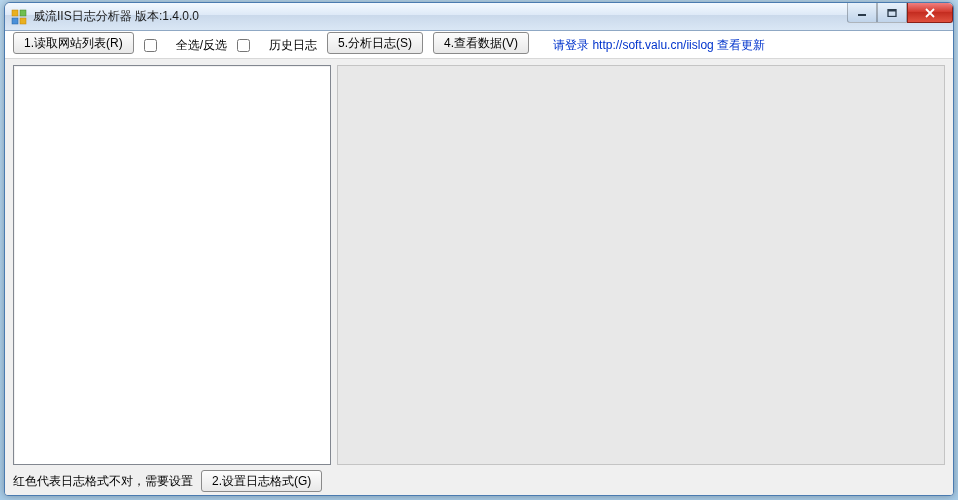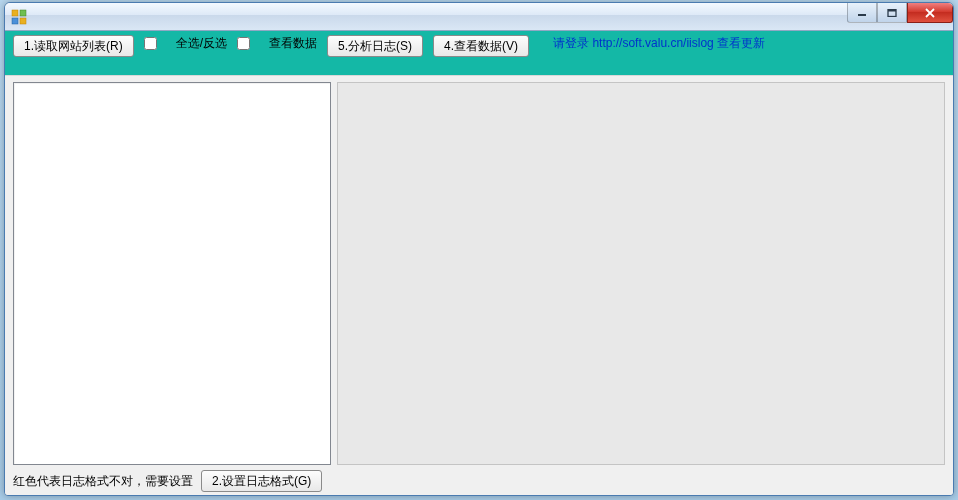--- a/index.html
+++ b/index.html
@@ -70,26 +70,26 @@
     }
     .win-btn.close {
       width: 46px;
       background: linear-gradient(to bottom, #f08080, #d43c30 45%, #c22a1e 46%, #e0513f);
       color: #fff;
       border-radius: 0 0 3px 0;
       border-color: #8a2018;
     }
     .win-btn svg { display: block; }
     .toolbar {
-      height: 45px;
+      height: 28px;
       padding: 4px 8px;
       display: flex;
-      align-items: flex-start;
+      align-items: flex-end;
       gap: 10px;
-      background: #14b8a6;
+      background: #ffffff;
       border-bottom: 1px solid #d8d8d8;
     }
     .btn {
       height: 22px;
       padding: 0 10px;
       background: linear-gradient(to bottom, #fdfdfd, #e8e8e8);
       border: 1px solid #8a8a8a;
       border-radius: 3px;
       font-size: 12px;
       font-family: inherit;
@@ -155,20 +155,21 @@
 
   <div class="titlebar">
     <span class="app-icon">
       <svg width="16" height="16" viewBox="0 0 16 16">
         <rect x="1" y="1" width="6" height="6" fill="#e8b020" stroke="#c08000" stroke-width="0.5"></rect>
         <rect x="9" y="1" width="6" height="6" fill="#6fbf50" stroke="#408020" stroke-width="0.5"></rect>
         <rect x="1" y="9" width="6" height="6" fill="#4a90d9" stroke="#2060a0" stroke-width="0.5"></rect>
         <rect x="9" y="9" width="6" height="6" fill="#e8b020" stroke="#c08000" stroke-width="0.5"></rect>
       </svg>
     </span>
+    <span class="title-text">威流IIS日志分析器 版本:1.4.0.0</span>
     <div class="win-controls">
       <div class="win-btn min">
         <svg width="10" height="8" viewBox="0 0 10 8">
             <rect x="1" y="5" width="8" height="2" fill="#2a3a4a"></rect>
           </svg>
       </div>
       <div class="win-btn max">
         <svg width="10" height="8" viewBox="0 0 10 8">
             <rect x="1" y="0.5" width="8" height="7" fill="none" stroke="#2a3a4a" stroke-width="1.3"></rect>
             <rect x="1" y="0.5" width="8" height="2" fill="#2a3a4a"></rect>
@@ -183,21 +184,21 @@
   </div>
 
   <div class="toolbar">
     <button class="btn">1.读取网站列表(R)</button>
     <label class="chk-wrap">
       <input type="checkbox" style="">
       <span>全选/反选</span>
     </label>
     <label class="chk-wrap">
       <input type="checkbox" style="">
-      <span>查看数据</span>
+      <span>历史日志</span>
     </label>
     <button class="btn">5.分析日志(S)</button>
     <button class="btn">4.查看数据(V)</button>
     <a class="link">请登录 http://soft.valu.cn/iislog 查看更新</a>
   </div>
 
   <div class="content">
     <div class="left-panel">
       <div class="listbox"></div>
     </div>

